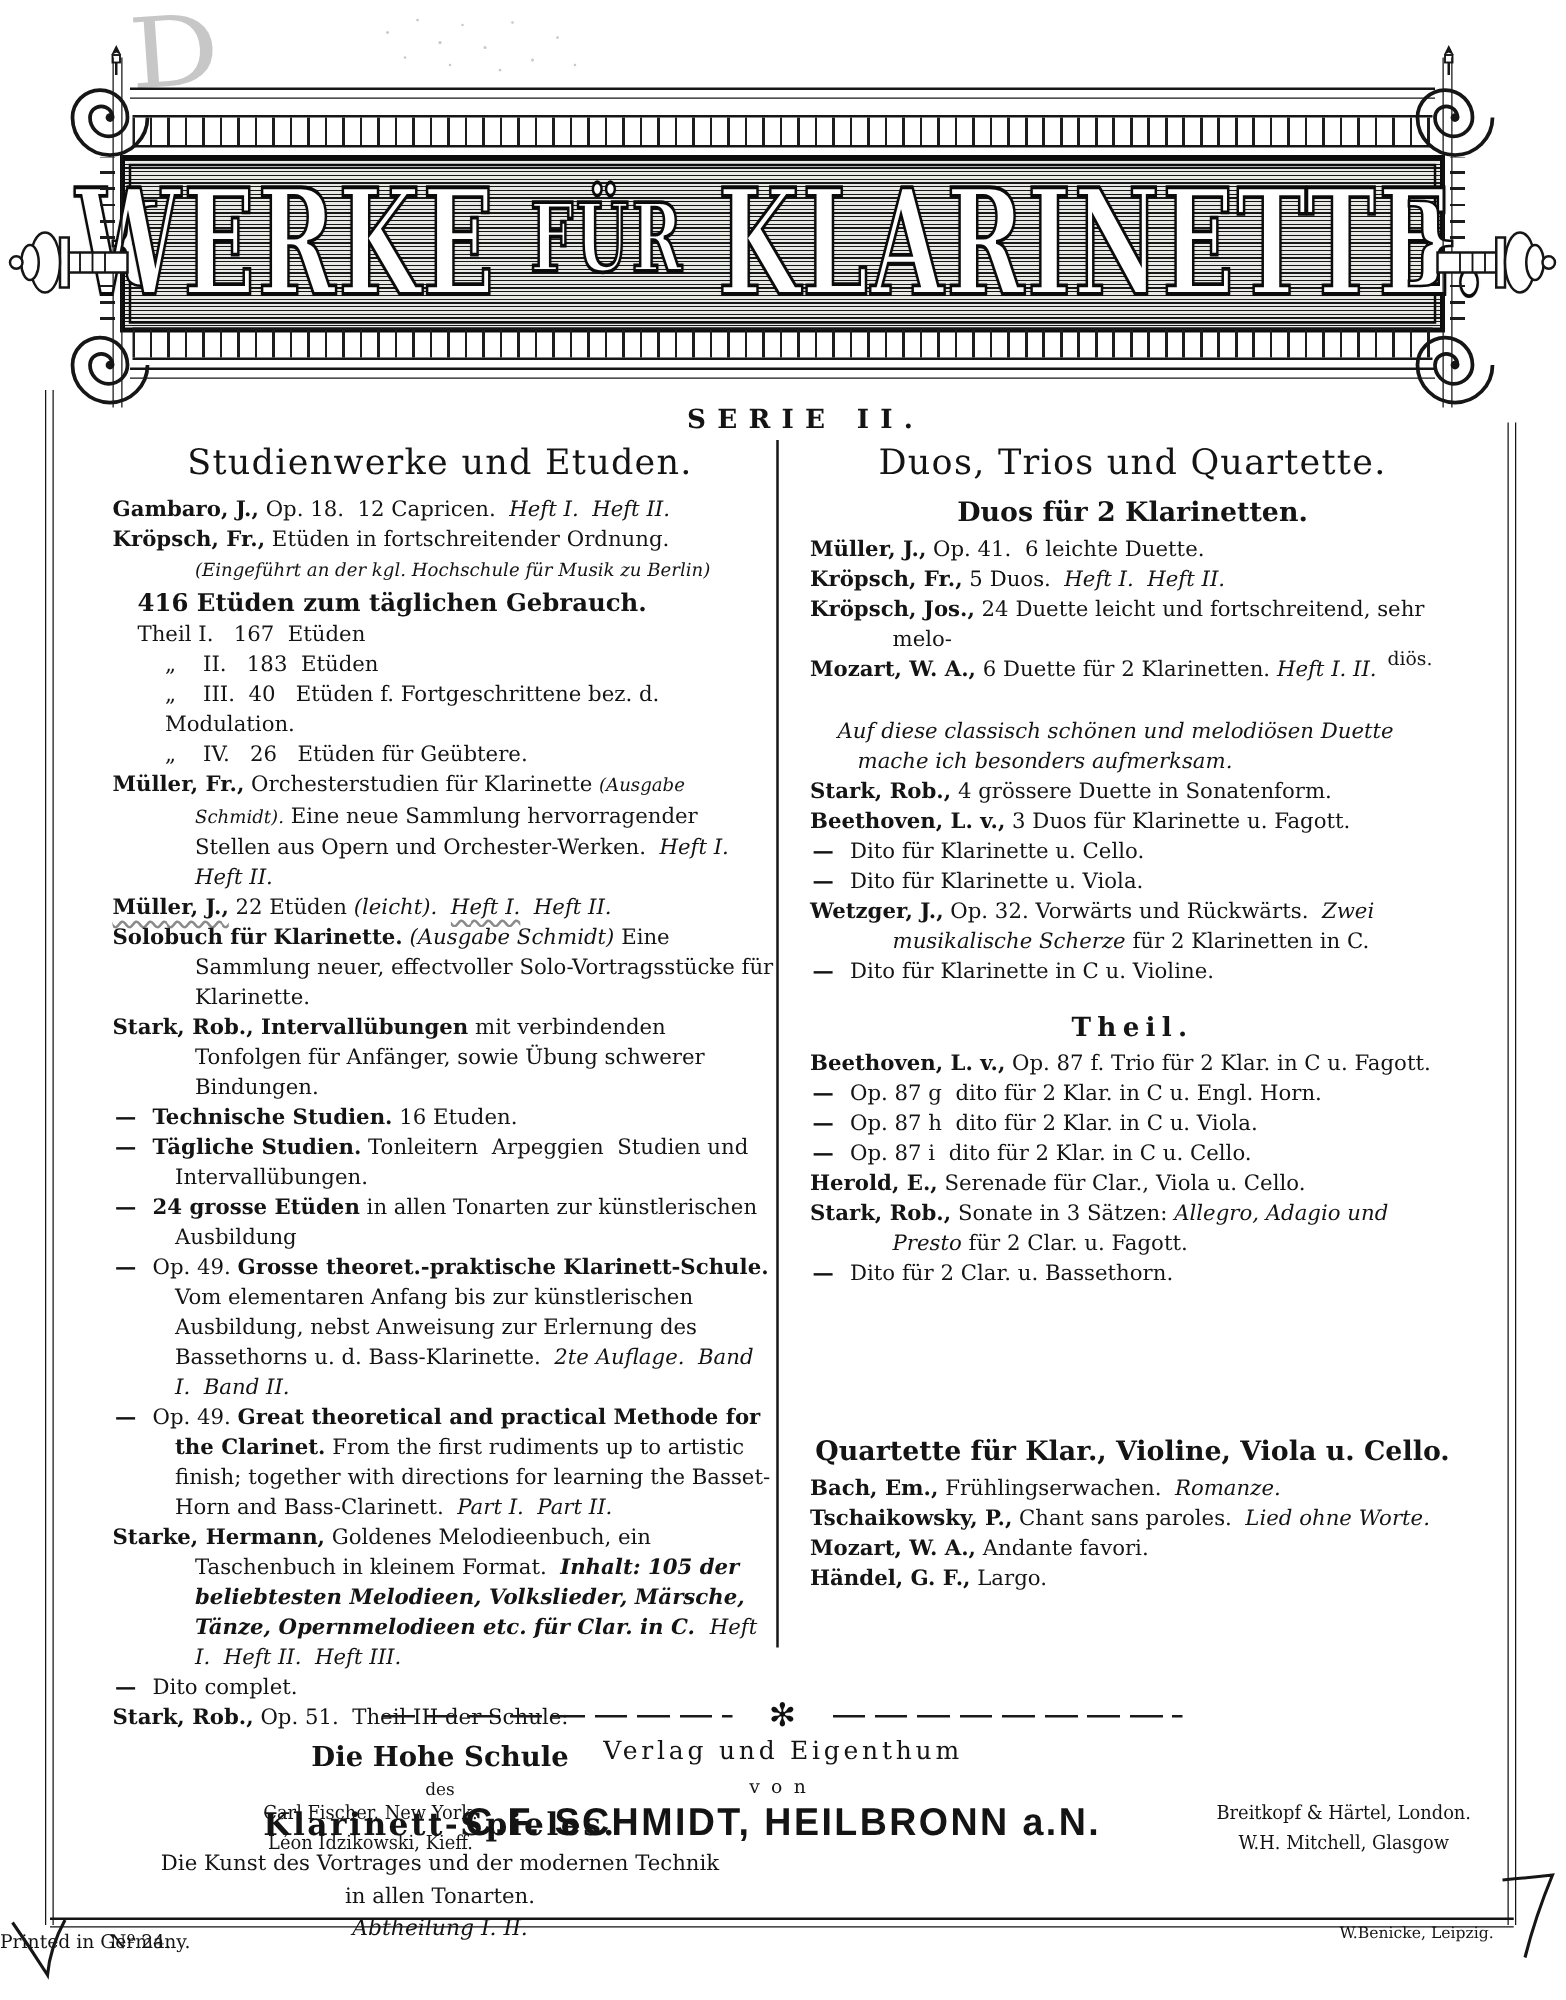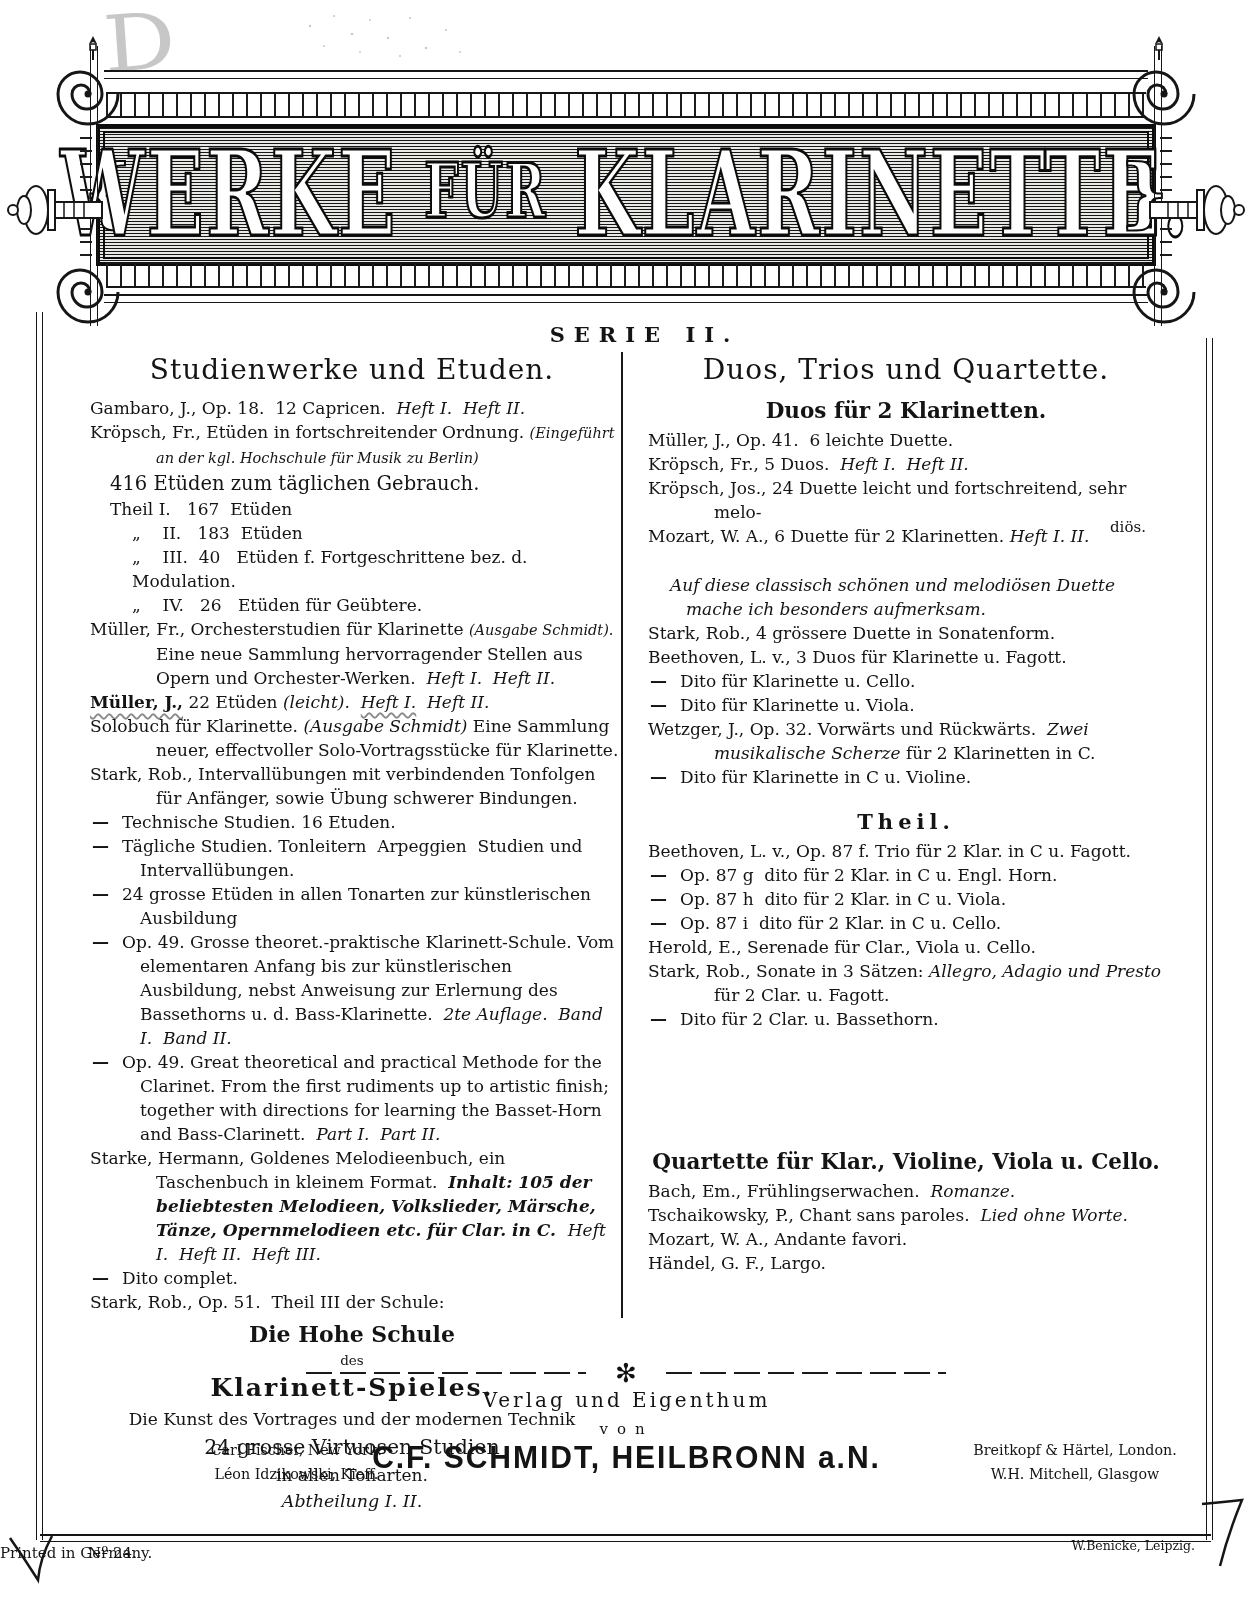--- a/index.html
+++ b/index.html
@@ -56,21 +56,21 @@
   .blk.sub2{padding-left:48px;}
   .blk.subbold{padding-left:26px;font-weight:bold;font-size:19.5px;line-height:27px;}
   .blk.note{padding-left:44px;text-indent:-16px;margin-top:25px;}
   .blk.center{text-align:center;padding:0;text-indent:0;white-space:normal;}
   .blk.c1{font-weight:bold;font-size:22px;line-height:32px;margin-top:4px;}
   .blk.c2{font-size:13.5px;line-height:20px;}
   .blk.c3{font-weight:bold;font-size:25px;line-height:36px;letter-spacing:2px;}
   .blk.c4{font-size:17px;line-height:26px;}
   .blk.c5{font-size:20.5px;line-height:30px;}
   .blk.c6{font-size:17.5px;line-height:26px;font-style:italic;}
-  .seg-b{font-weight:normal;}
+  .seg-b{font-weight:bold;}
   .seg-r{}
   .seg-i{font-style:italic;}
   .seg-bi{font-weight:bold;font-style:italic;}
   .seg-si{font-style:italic;font-size:14.5px;}
   .seg-bu{font-weight:bold;text-decoration:underline wavy #8a8a8a 2px;text-underline-offset:5px;}
   .seg-iu{font-style:italic;text-decoration:underline wavy #8a8a8a 2px;text-underline-offset:4px;}
   .seg-d{display:inline-block;width:30px;font-weight:bold;text-indent:0;}
   .seg-hr{position:absolute;right:-6px;top:-9px;font-size:15px;font-style:normal;}
 
   
@@ -221,21 +221,20 @@
       <p class="blk dash"><span class="seg-d">—</span><span class="seg-b">24 grosse Etüden</span><span class="seg-r"> in allen Tonarten zur künstlerischen Ausbildung</span></p>
       <p class="blk dash"><span class="seg-d">—</span><span class="seg-r">Op. 49. </span><span class="seg-b">Grosse theoret.-praktische Klarinett-Schule.</span><span class="seg-r"> Vom elementaren Anfang bis zur künstlerischen Ausbildung, nebst Anweisung zur Erlernung des Bassethorns u. d. Bass-Klarinette.  </span><span class="seg-i">2te Auflage.  Band I.  Band II.</span></p>
       <p class="blk dash"><span class="seg-d">—</span><span class="seg-r">Op. 49. </span><span class="seg-b">Great theoretical and practical Methode for the Clarinet.</span><span class="seg-r"> From the first rudiments up to artistic finish; together with directions for learning the Basset-Horn and Bass-Clarinett.  </span><span class="seg-i">Part I.  Part II.</span></p>
       <p class="blk entry"><span class="seg-b">Starke, Hermann,</span><span class="seg-r"> Goldenes Melodieenbuch, ein Taschenbuch in kleinem Format.  </span><span class="seg-bi">Inhalt: 105 der beliebtesten Melodieen, Volkslieder, Märsche, Tänze, Opernmelodieen etc. für Clar. in C.  </span><span class="seg-i">Heft I.  Heft II.  Heft III.</span></p>
       <p class="blk dash"><span class="seg-d">—</span><span class="seg-r">Dito complet.</span></p>
       <p class="blk entry"><span class="seg-b">Stark, Rob.,</span><span class="seg-r"> Op. 51.  Theil III der Schule:</span></p>
       <p class="blk center c1"><span class="seg-r">Die Hohe Schule</span></p>
       <p class="blk center c2"><span class="seg-r">des</span></p>
       <p class="blk center c3"><span class="seg-r">Klarinett-Spieles.</span></p>
       <p class="blk center c4"><span class="seg-r">Die Kunst des Vortrages und der modernen Technik</span></p>
-      <p class="blk center c5"><span class="seg-r">24 grosse Virtuosen-Studien</span></p>
       <p class="blk center c4"><span class="seg-r">in allen Tonarten.</span></p>
       <p class="blk center c6"><span class="seg-r">Abtheilung I. II.</span></p>
     </div>
   <div id="right-col" class="col">
       <p class="blk heading"><span class="seg-r">Duos, Trios und Quartette.</span></p>
       <p class="blk subheading"><span class="seg-r">Duos für 2 Klarinetten.</span></p>
       <p class="blk entry"><span class="seg-b">Müller, J.,</span><span class="seg-r"> Op. 41.  6 leichte Duette.</span></p>
       <p class="blk entry"><span class="seg-b">Kröpsch, Fr.,</span><span class="seg-r"> 5 Duos.  </span><span class="seg-i">Heft I.  Heft II.</span></p>
       <p class="blk entry"><span class="seg-b">Kröpsch, Jos.,</span><span class="seg-r"> 24 Duette leicht und fortschreitend, sehr melo-</span></p>
       <p class="blk entry"><span class="seg-b">Mozart, W. A.,</span><span class="seg-r"> 6 Duette für 2 Klarinetten. </span><span class="seg-i">Heft I. II.</span><span class="seg-hr">diös.</span></p>

